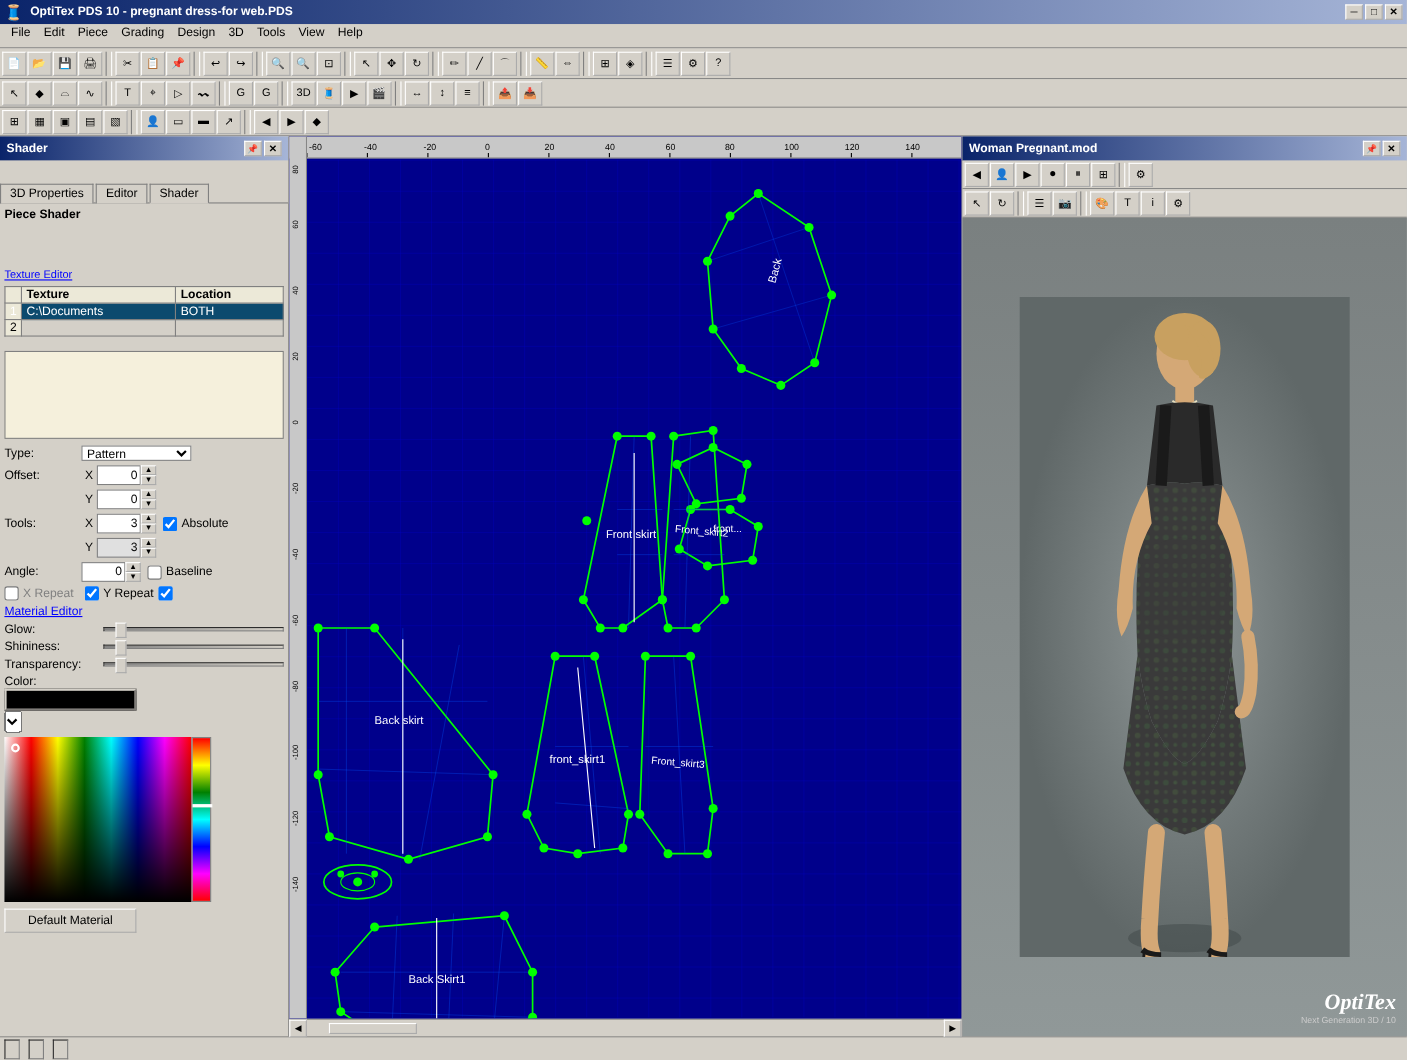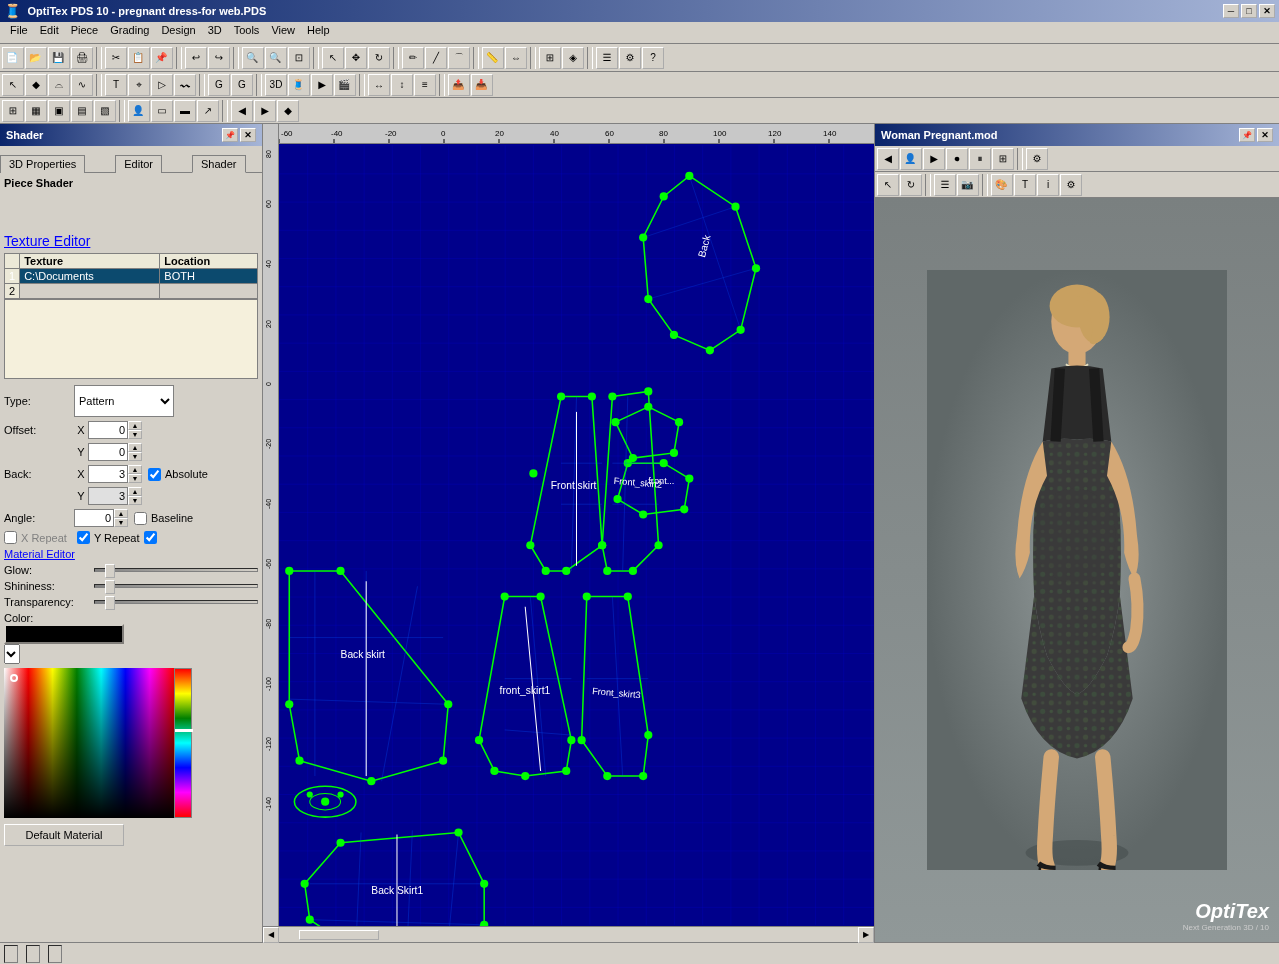--- a/index.html
+++ b/index.html
@@ -103,22 +103,21 @@
       justify-content: space-between;
       padding: 0 6px;
       font-size: 11px;
       font-weight: bold;
     }
     .panel-title-buttons { display: flex; gap: 2px; }
     .panel-tab-bar {
       display: flex;
       background: #d4d0c8;
       border-bottom: 1px solid #808080;
-      padding-top: 8px;
-      gap: 28px;
+      padding-top: 20px;
     }
     .panel-tab {
       padding: 2px 8px;
       background: #d4d0c8;
       border: 1px solid #808080;
       border-bottom: none;
       cursor: pointer;
       font-size: 11px;
       margin-right: 2px;
       position: relative;
@@ -138,30 +137,30 @@
 
     .piece-shader-label {
       font-size: 11px;
       font-weight: bold;
       margin-bottom: 4px;
     }
     .texture-editor-label {
       color: blue;
       text-decoration: underline;
       cursor: pointer;
-      font-size: 14px;
+      font-size: 10px;
       margin-bottom: 4px;
       display: block;
       margin-top: 44px;
     }
 
     .texture-table {
       width: 100%;
       border-collapse: collapse;
-      margin-bottom: 0;
+      margin-bottom: 13px;
       font-size: 11px;
     }
     .texture-table th {
       background: #ece9d8;
       border: 1px solid #808080;
       padding: 1px 4px;
       text-align: left;
     }
     .texture-table td {
       border: 1px solid #808080;
@@ -189,21 +188,21 @@
     .form-label {
       width: 70px;
       font-size: 11px;
     }
     .form-label-small {
       width: 14px;
       font-size: 11px;
       text-align: center;
     }
     .form-select {
-      height: 32px;
+      height: 14px;
       font-size: 11px;
       background: white;
       border: 1px solid #808080;
     }
 
     .spinbox {
       display: flex;
       align-items: center;
     }
     .spinbox input {
@@ -648,21 +647,21 @@
         <div class="spinbox">
           <input type="text" value="0" style="">
           <div class="spinbox-btns">
             <div class="spinbox-btn">▲</div>
             <div class="spinbox-btn">▼</div>
           </div>
         </div>
       </div>
 
       <div class="form-row">
-        <span class="form-label">Back:</span>
+        <span class="form-label">Tools:</span>
         <span class="form-label-small">X</span>
         <div class="spinbox">
           <input type="text" value="3" style="">
           <div class="spinbox-btns">
             <div class="spinbox-btn">▲</div>
             <div class="spinbox-btn">▼</div>
           </div>
         </div>
         <div class="checkbox-row" style="margin:0;margin-left:6px;">
           <input type="checkbox" checked="" class="form-checkbox" style="">
@@ -1072,21 +1071,21 @@
 
           <path d="M128,695 Q135,700 150,700 L150,695 Q138,695 132,690 Z" fill="#1a1a1a"></path>
           <line x1="132" y1="695" x2="130" y2="720" stroke="#1a1a1a" stroke-width="3"></line>
 
           <path d="M198,695 Q205,700 220,700 L220,695 Q208,695 202,690 Z" fill="#1a1a1a"></path>
           <line x1="202" y1="695" x2="200" y2="720" stroke="#1a1a1a" stroke-width="3"></line>
 
         </svg>
 
         <div style="position:absolute;bottom:10px;right:10px;text-align:right;">
-          <div style="color:white;font-size:20px;font-weight:bold;font-style:italic;font-family:Liberation Sans, sans-serif;">OptiTex</div>
+          <div style="color:white;font-size:20px;font-weight:bold;font-style:italic;font-family:Liberation Serif, serif;">OptiTex</div>
           <div style="color:#ccc;font-size:8px;">Next Generation 3D / 10</div>
         </div>
       </div>
     </div>
   </div>
 
 </div>
 
 <div class="status-bar">
   <div class="status-section"></div>

